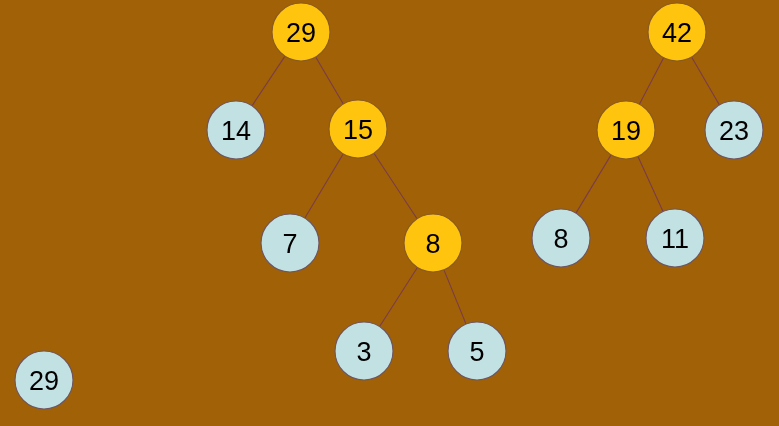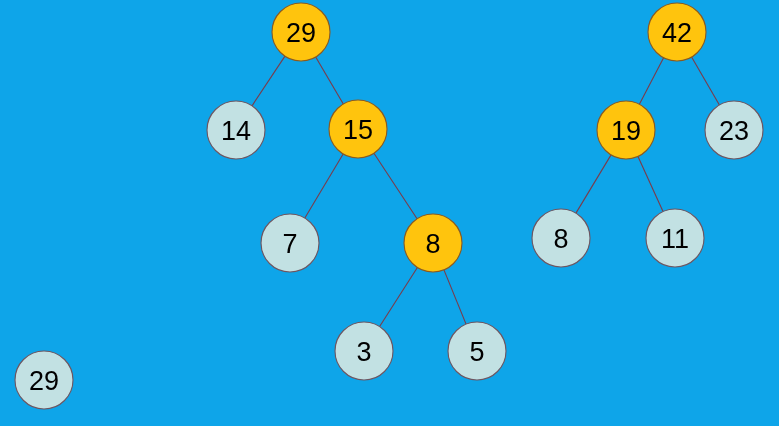--- a/index.html
+++ b/index.html
@@ -10,21 +10,21 @@
   body {
     width: 779px;
     height: 426px;
     overflow: hidden;
     font-family: "Liberation Sans", sans-serif;
   }
   #diagram-root {
     position: relative;
     width: 779px;
     height: 426px;
-    background: #0ea5e9;
+    background: #a16207;
   }
   #graph-svg {
     position: absolute;
     left: 0;
     top: 0;
     width: 779px;
     height: 426px;
     display: block;
   }
   .edge-line {

